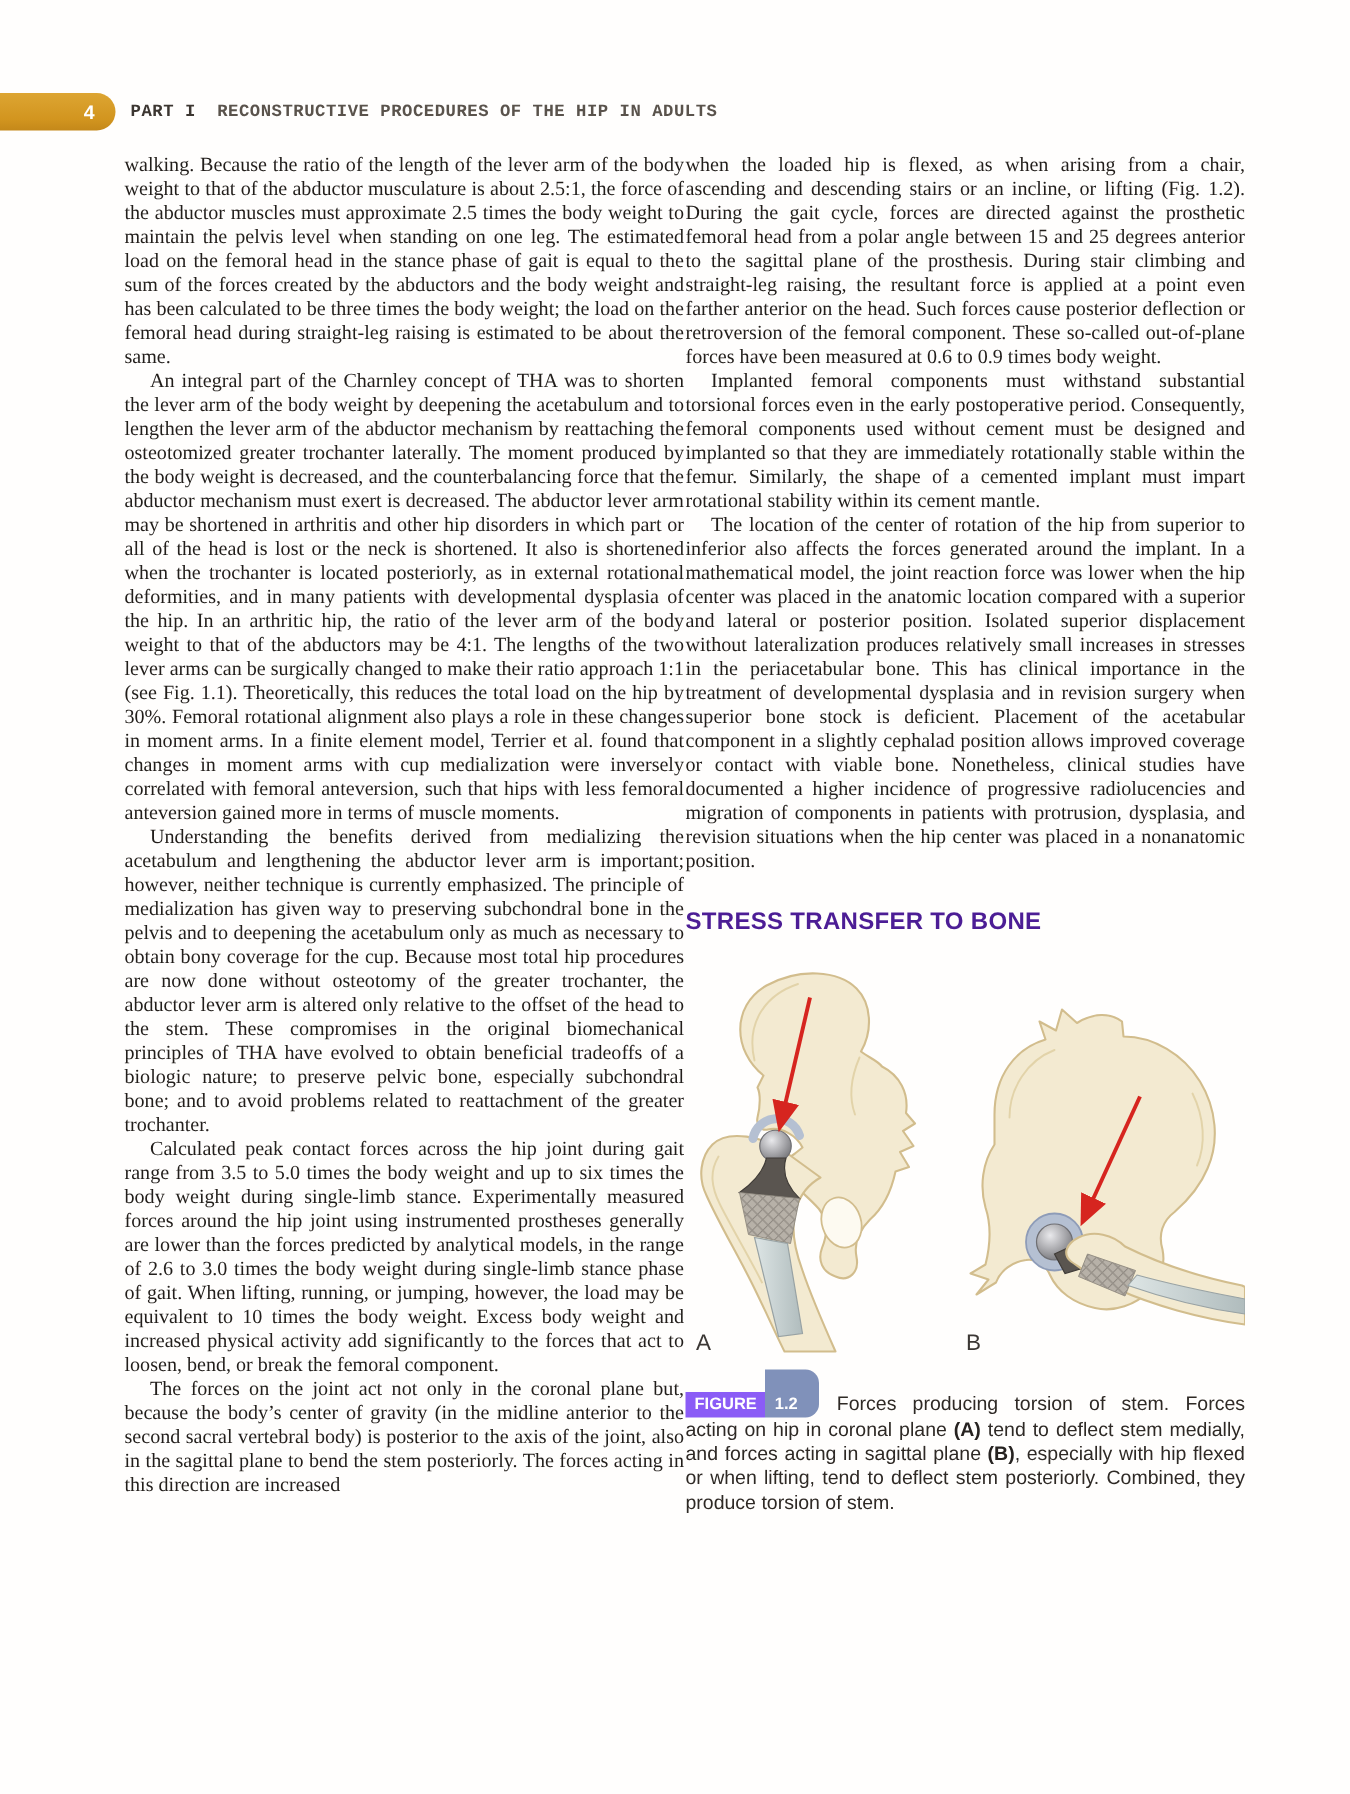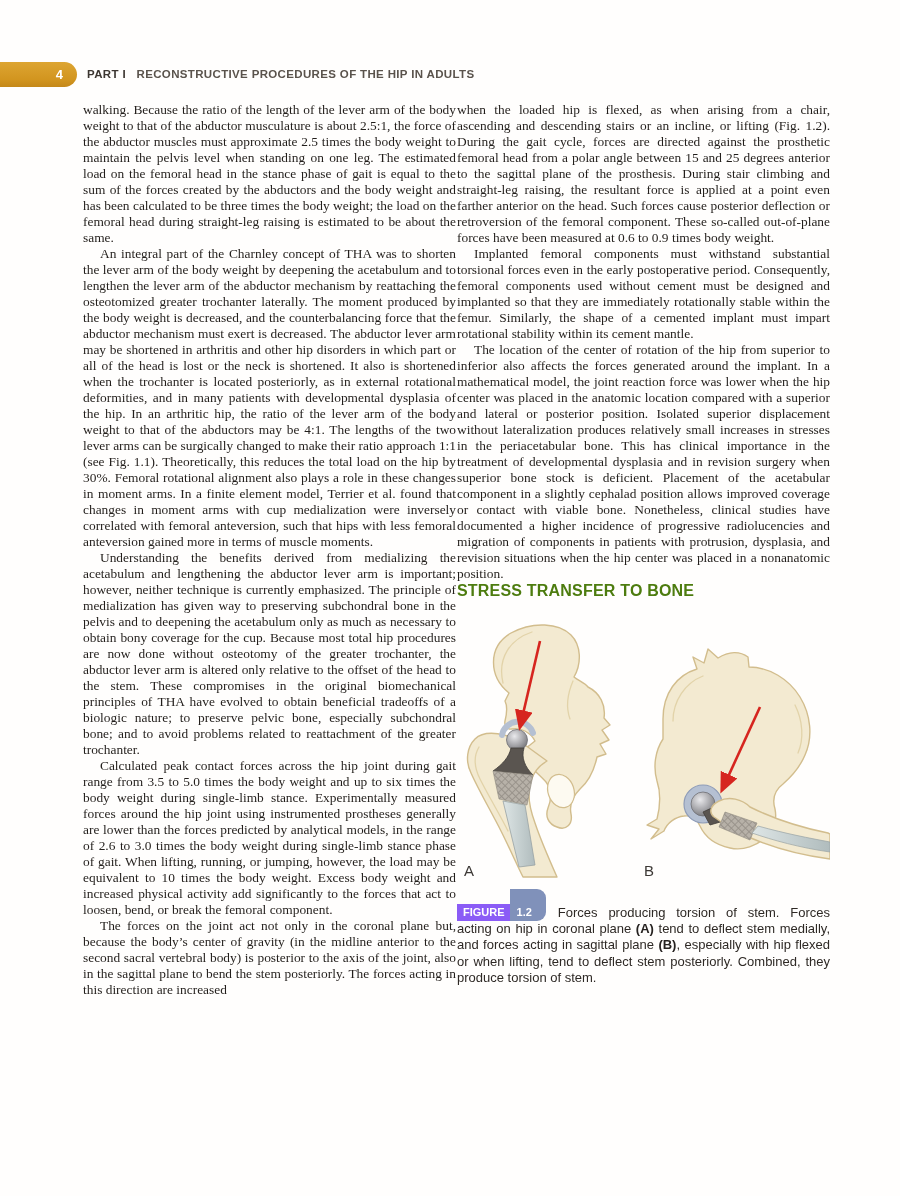--- a/index.html
+++ b/index.html
@@ -6,34 +6,34 @@
   .page{position:relative;width:900px;height:1196px;background:#fffefd;overflow:hidden;
         font-family:"Liberation Serif",serif;color:#221e1b;}
 
   
   .page-tab{position:absolute;left:0;top:62px;width:77px;height:25px;
             background:linear-gradient(180deg,#dda532 0%,#d2951f 70%,#c4881a 100%);
             border-radius:0 13px 13px 0;color:#fff;
             font:bold 13px/25px "Liberation Sans",sans-serif;
             text-align:right;padding-right:14px;box-sizing:border-box;}
   .running-head{position:absolute;left:87px;top:68px;
-            font-family:Liberation Sans, sans-serif;font-size:11.5px;
+            font-family:Liberation Mono, monospace;font-size:11.5px;
             letter-spacing:.35px;color:#47413c;white-space:nowrap;}
   .running-head .part{font-weight:bold;color:#3c3631;margin-right:7px;}
   .running-head .title{font-weight:bold;color:#5a534c;}
 
   
   .col{position:absolute;top:102px;width:373px;}
   .col-left{left:83px;}
   .col-right{left:457px;}
   p.body{margin:0;text-align:justify;font-size:13.4px;line-height:16px;}
   p.ind{text-indent:17px;}
 
-  h2.section{margin:0 0 3px 0;font-family:"Liberation Sans",sans-serif;
-             font-weight:bold;font-size:16px;letter-spacing:.2px;color:#4d7c0f;}
+  h2.section{margin:24px 0 3px 0;font-family:"Liberation Sans",sans-serif;
+             font-weight:bold;font-size:16px;letter-spacing:.2px;color:#4c1d95;}
 
   
   .figure{margin-top:21px;}
   .fig-art{display:block;}
   .bone{fill:#f3ead1;stroke:#d2bd8d;stroke-width:1.4;stroke-linejoin:round;}
   .bone-line{fill:none;stroke:#e2d3a9;stroke-width:1.3;stroke-linecap:round;}
   .foramen{fill:#fdfaf1;stroke:#d2bd8d;stroke-width:1.2;}
   .disc{fill:#b9c3d8;stroke:#94a2bd;stroke-width:1;}
   .liner{fill:none;stroke:#b5c0d2;stroke-width:6;stroke-linecap:round;}
   .cupring{fill:#b5c0d2;stroke:#8e9cb8;stroke-width:1.2;}

